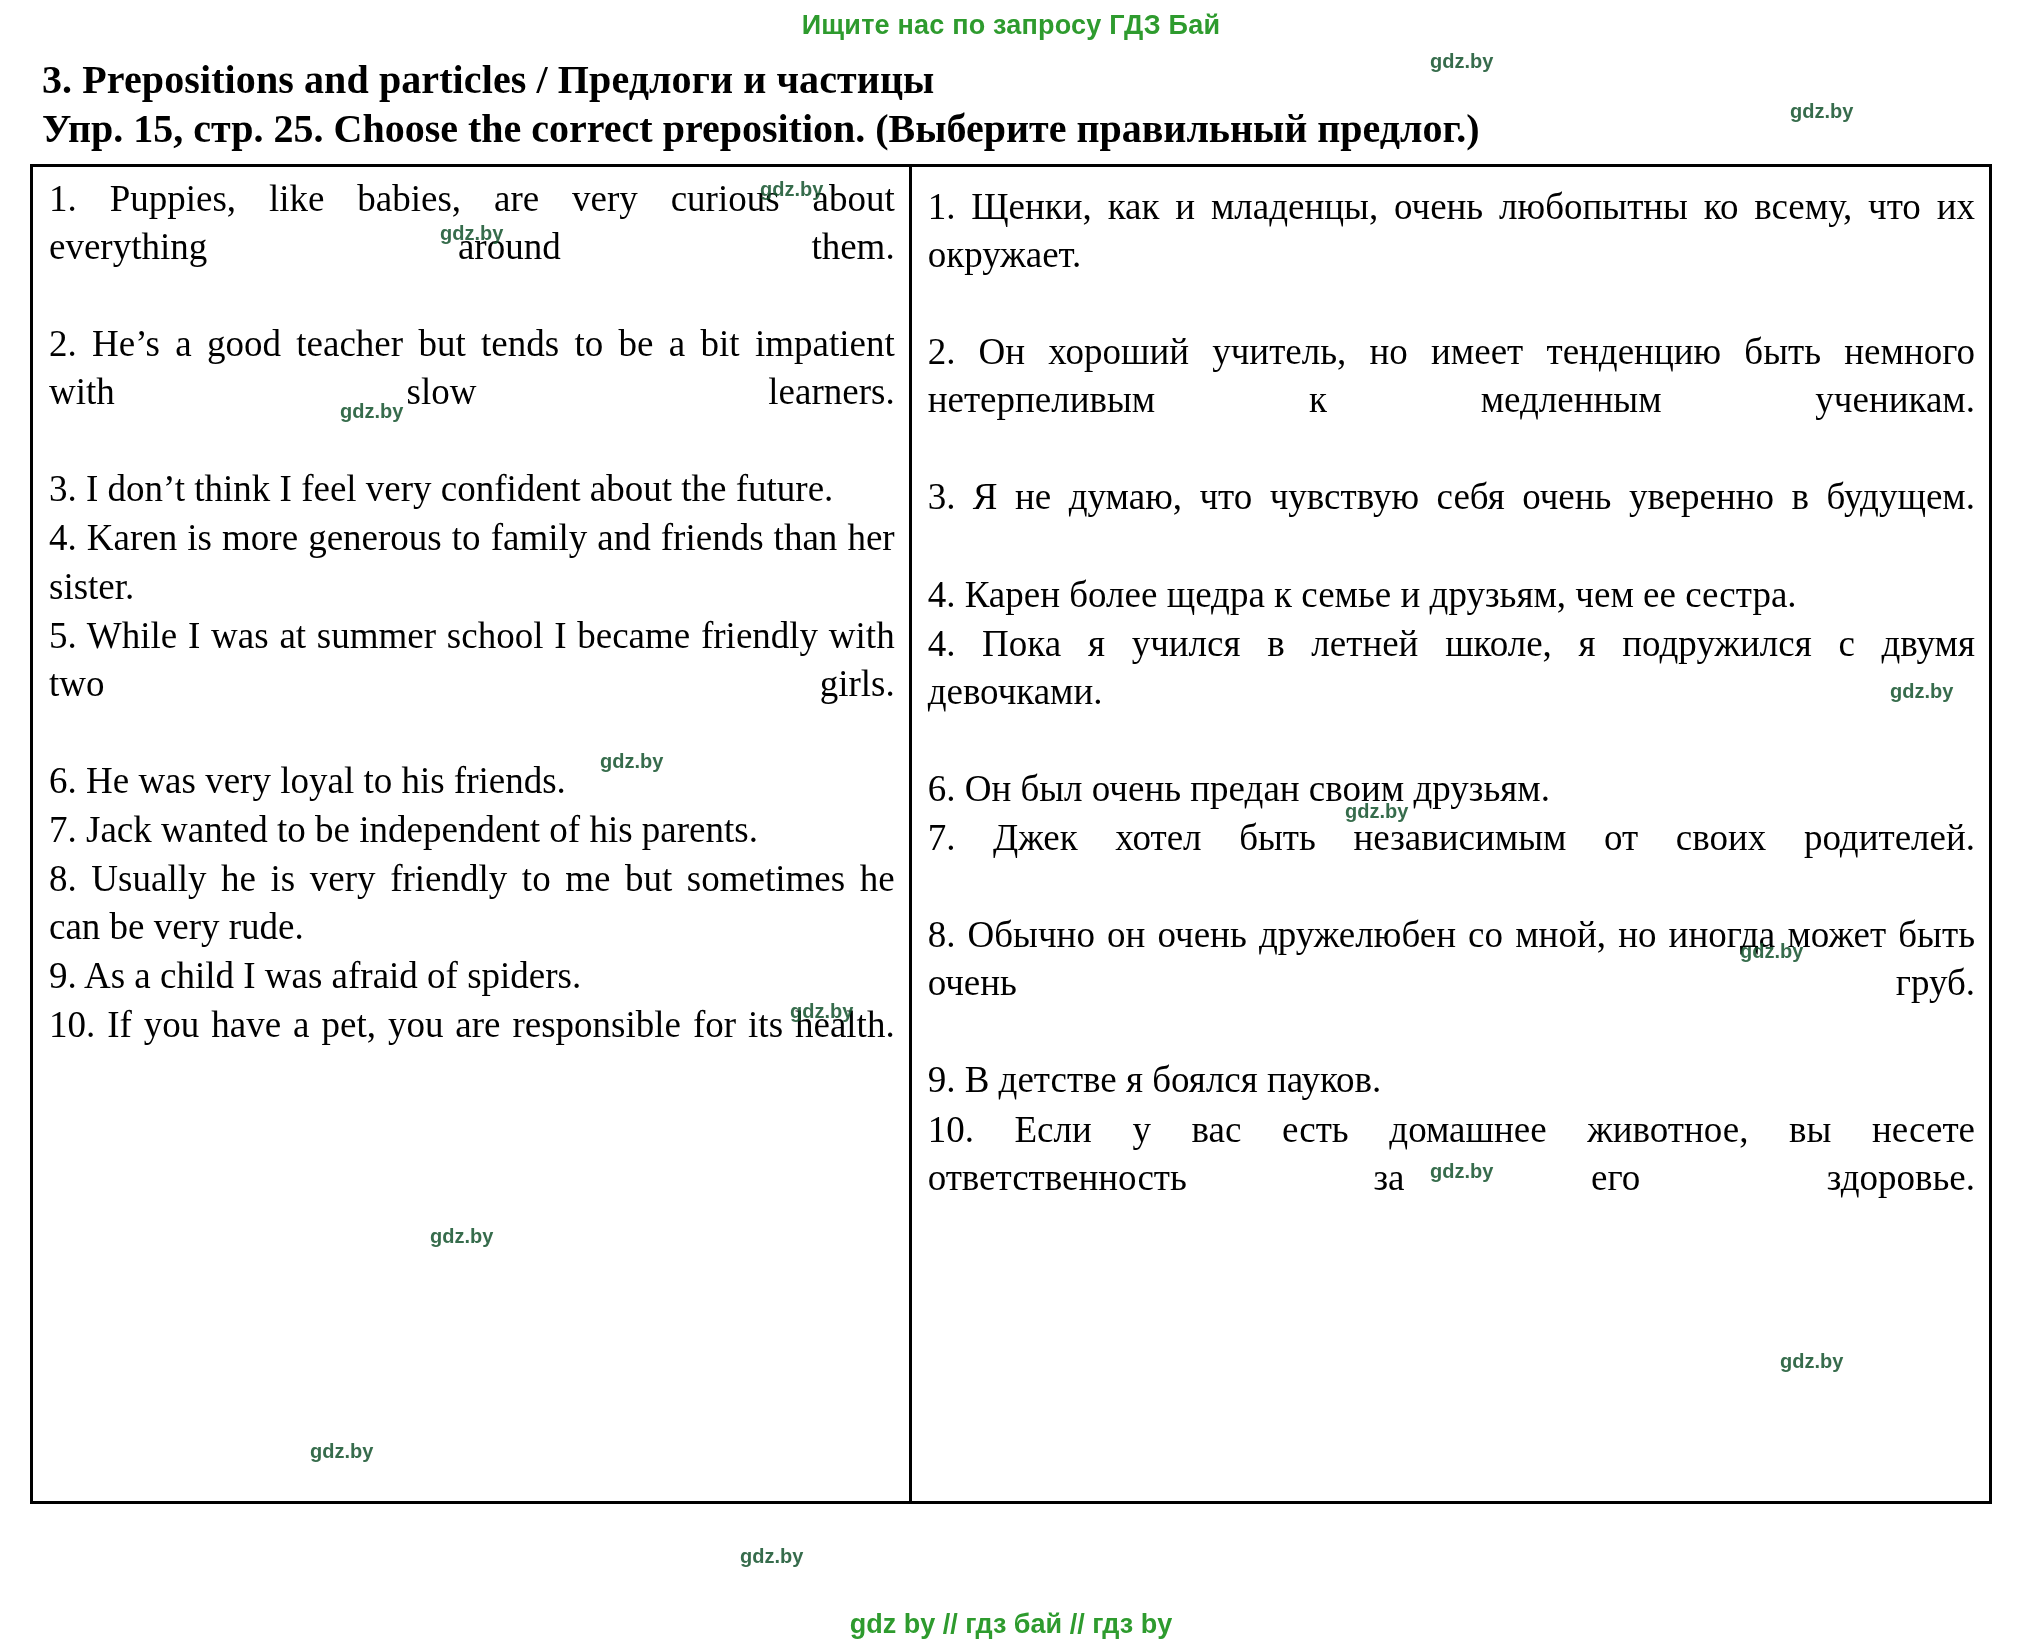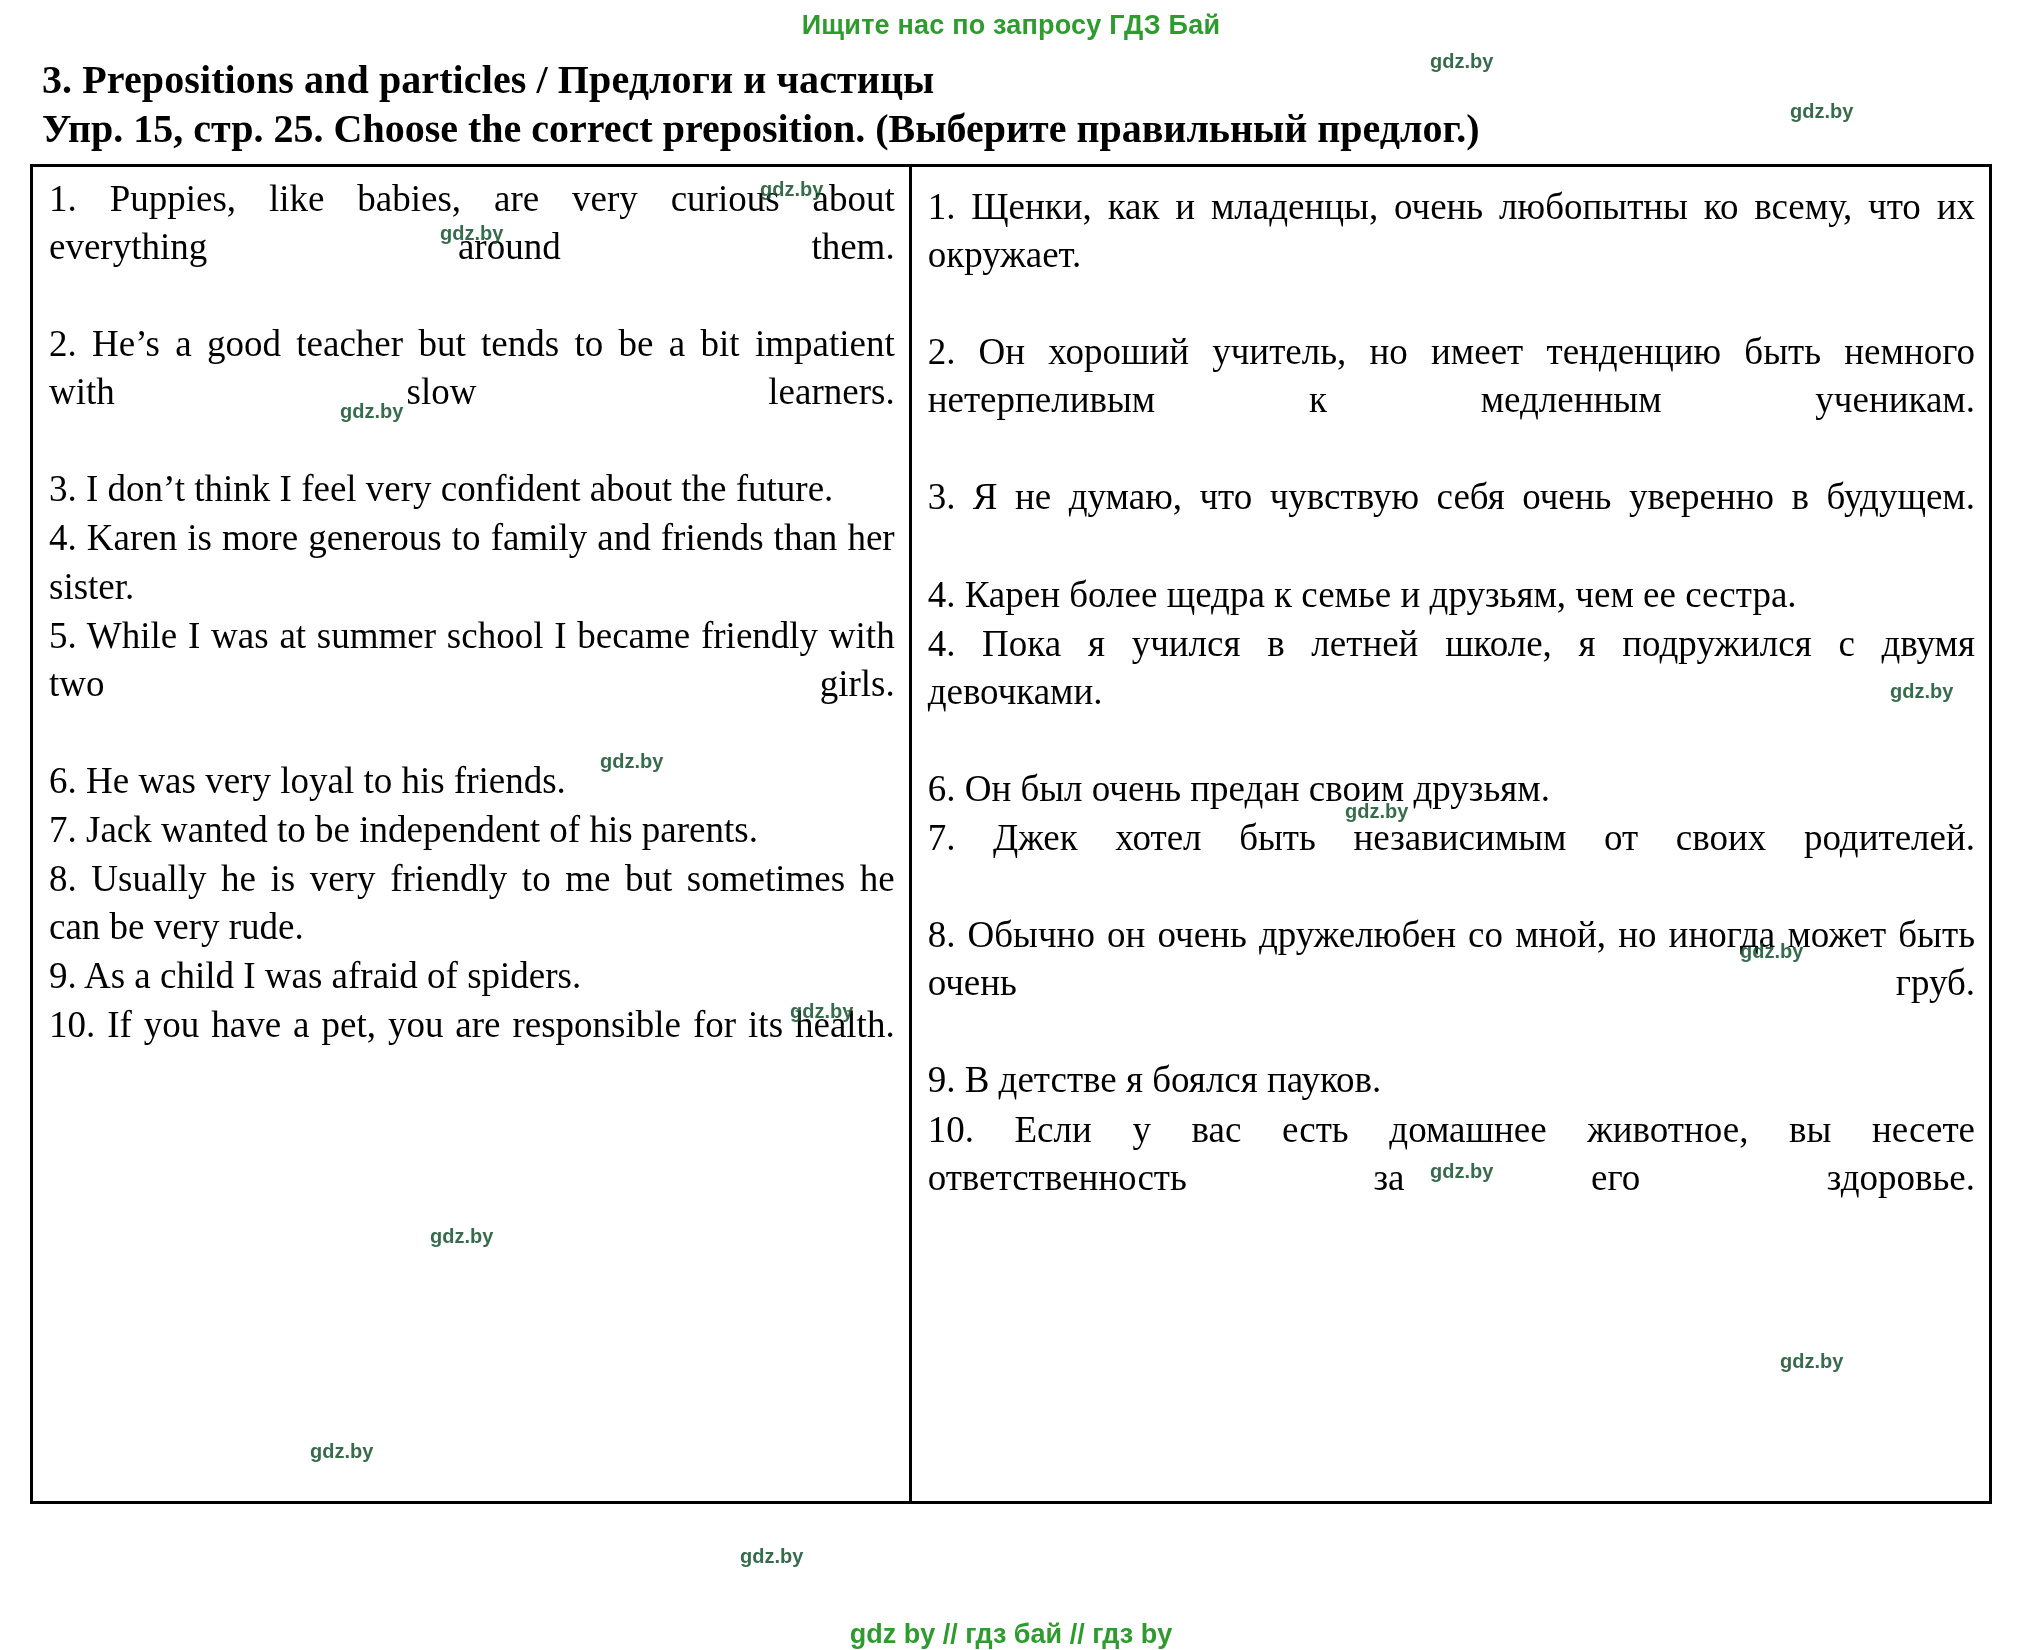--- a/index.html
+++ b/index.html
@@ -87,21 +87,21 @@
 
   
   .item.j::after {
     content: "";
     display: inline-block;
     width: 100%;
   }
 
   .bottom-banner {
     position: absolute;
-    bottom: 0;
+    bottom: 10px;
     left: 0;
     width: 100%;
     text-align: center;
     color: #2e9b2e;
     font-family: "Liberation Sans", sans-serif;
     font-weight: bold;
     font-size: 27px;
   }
 
   

